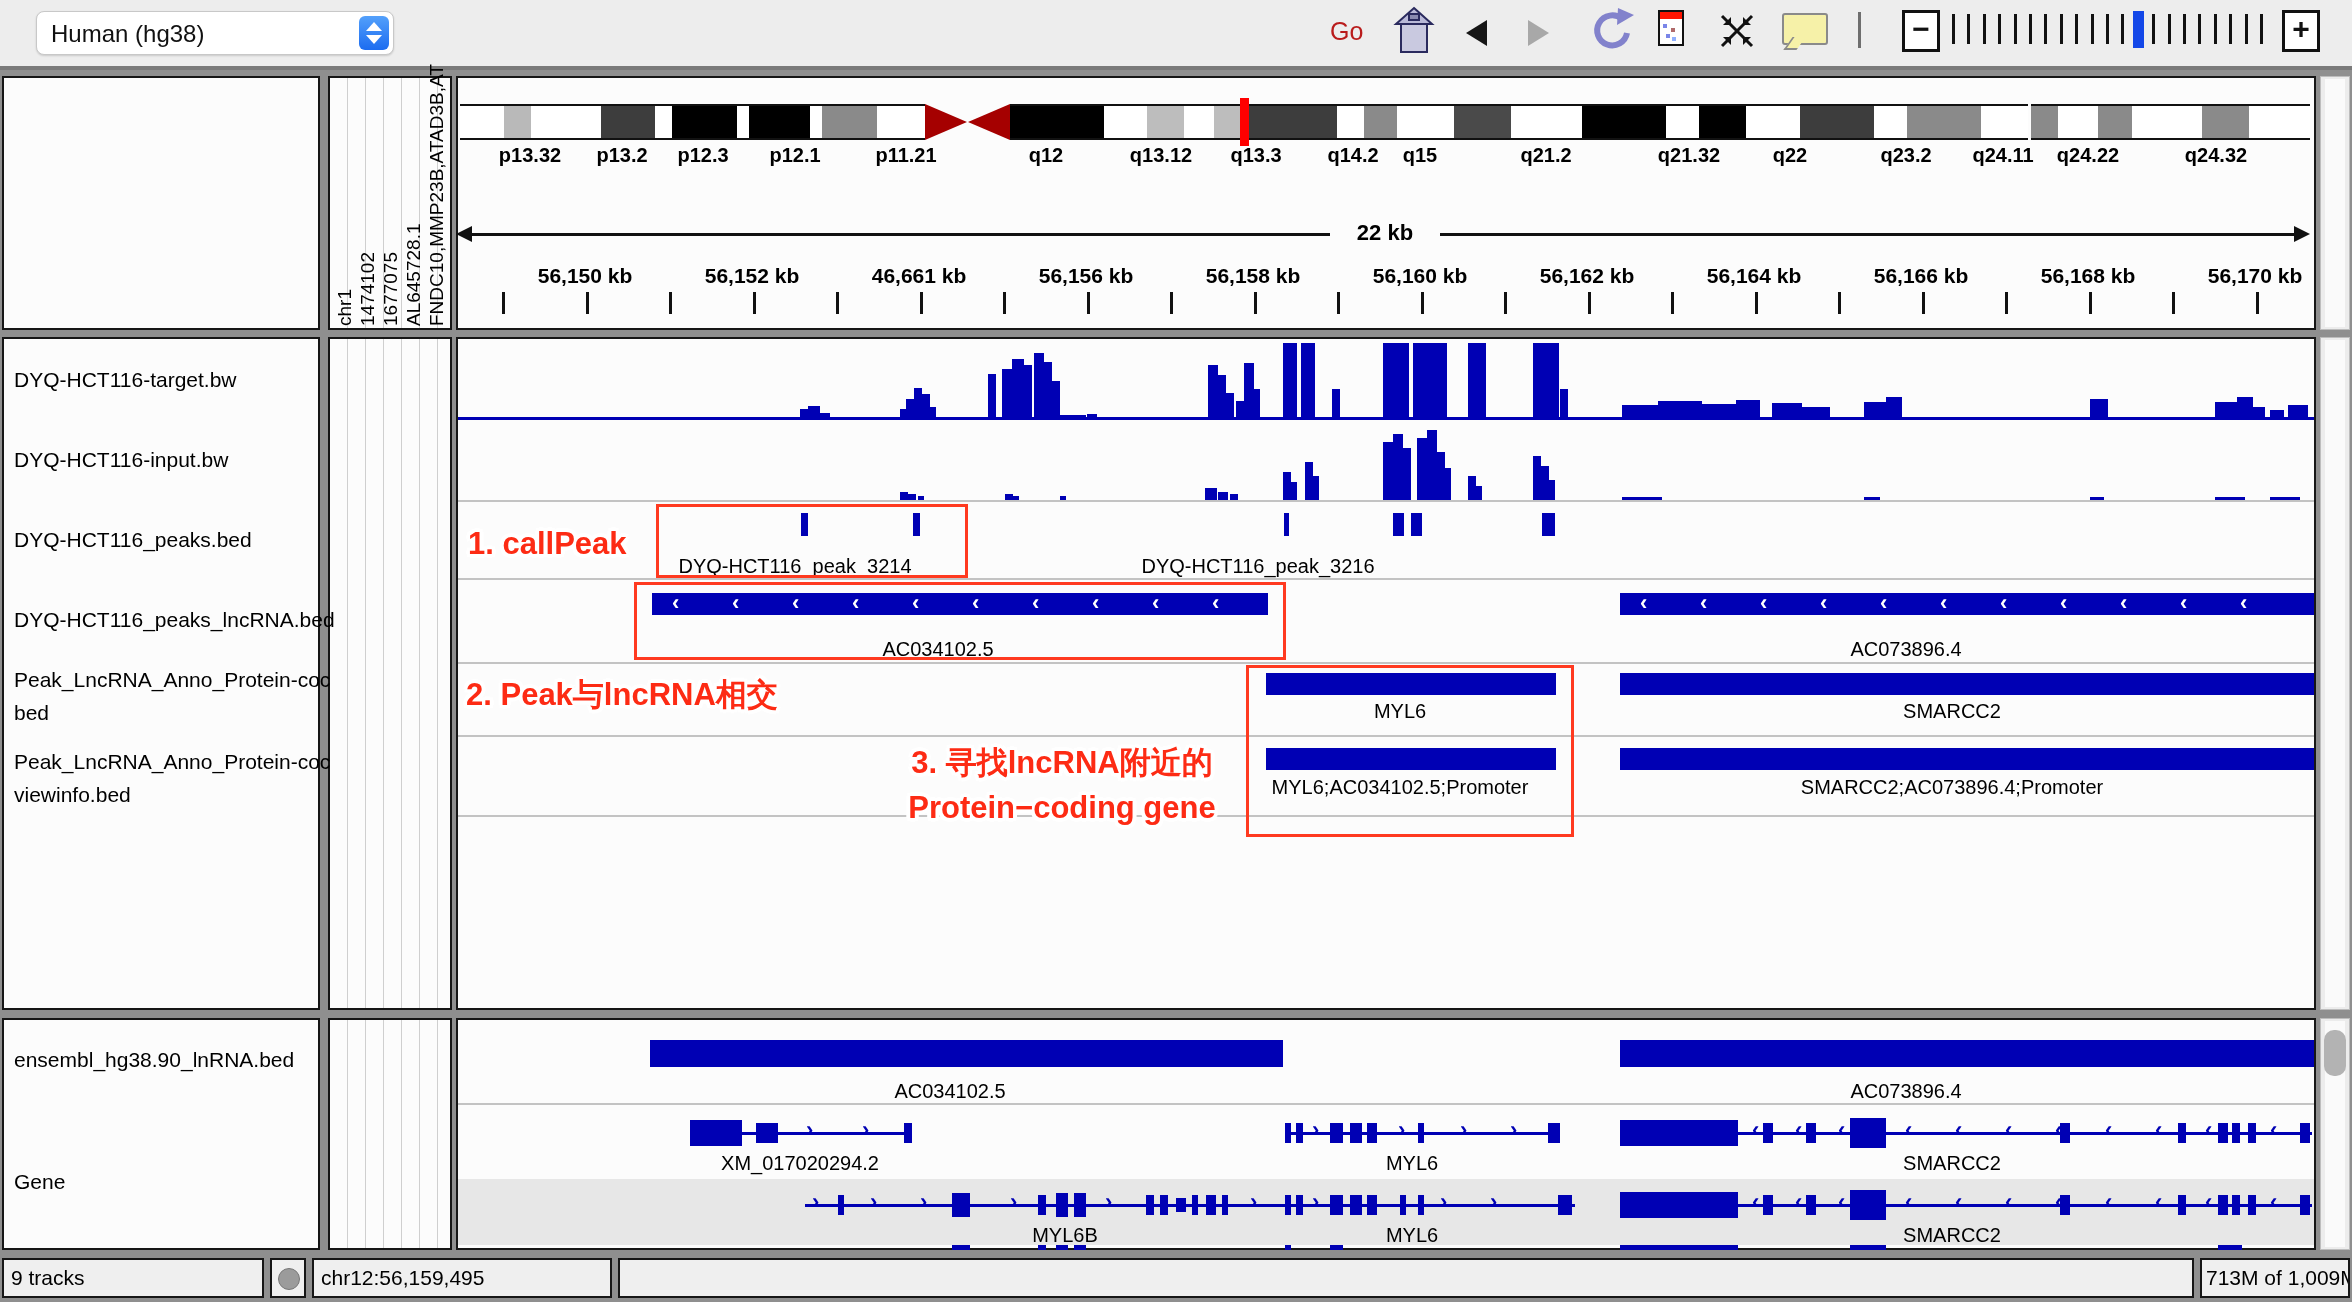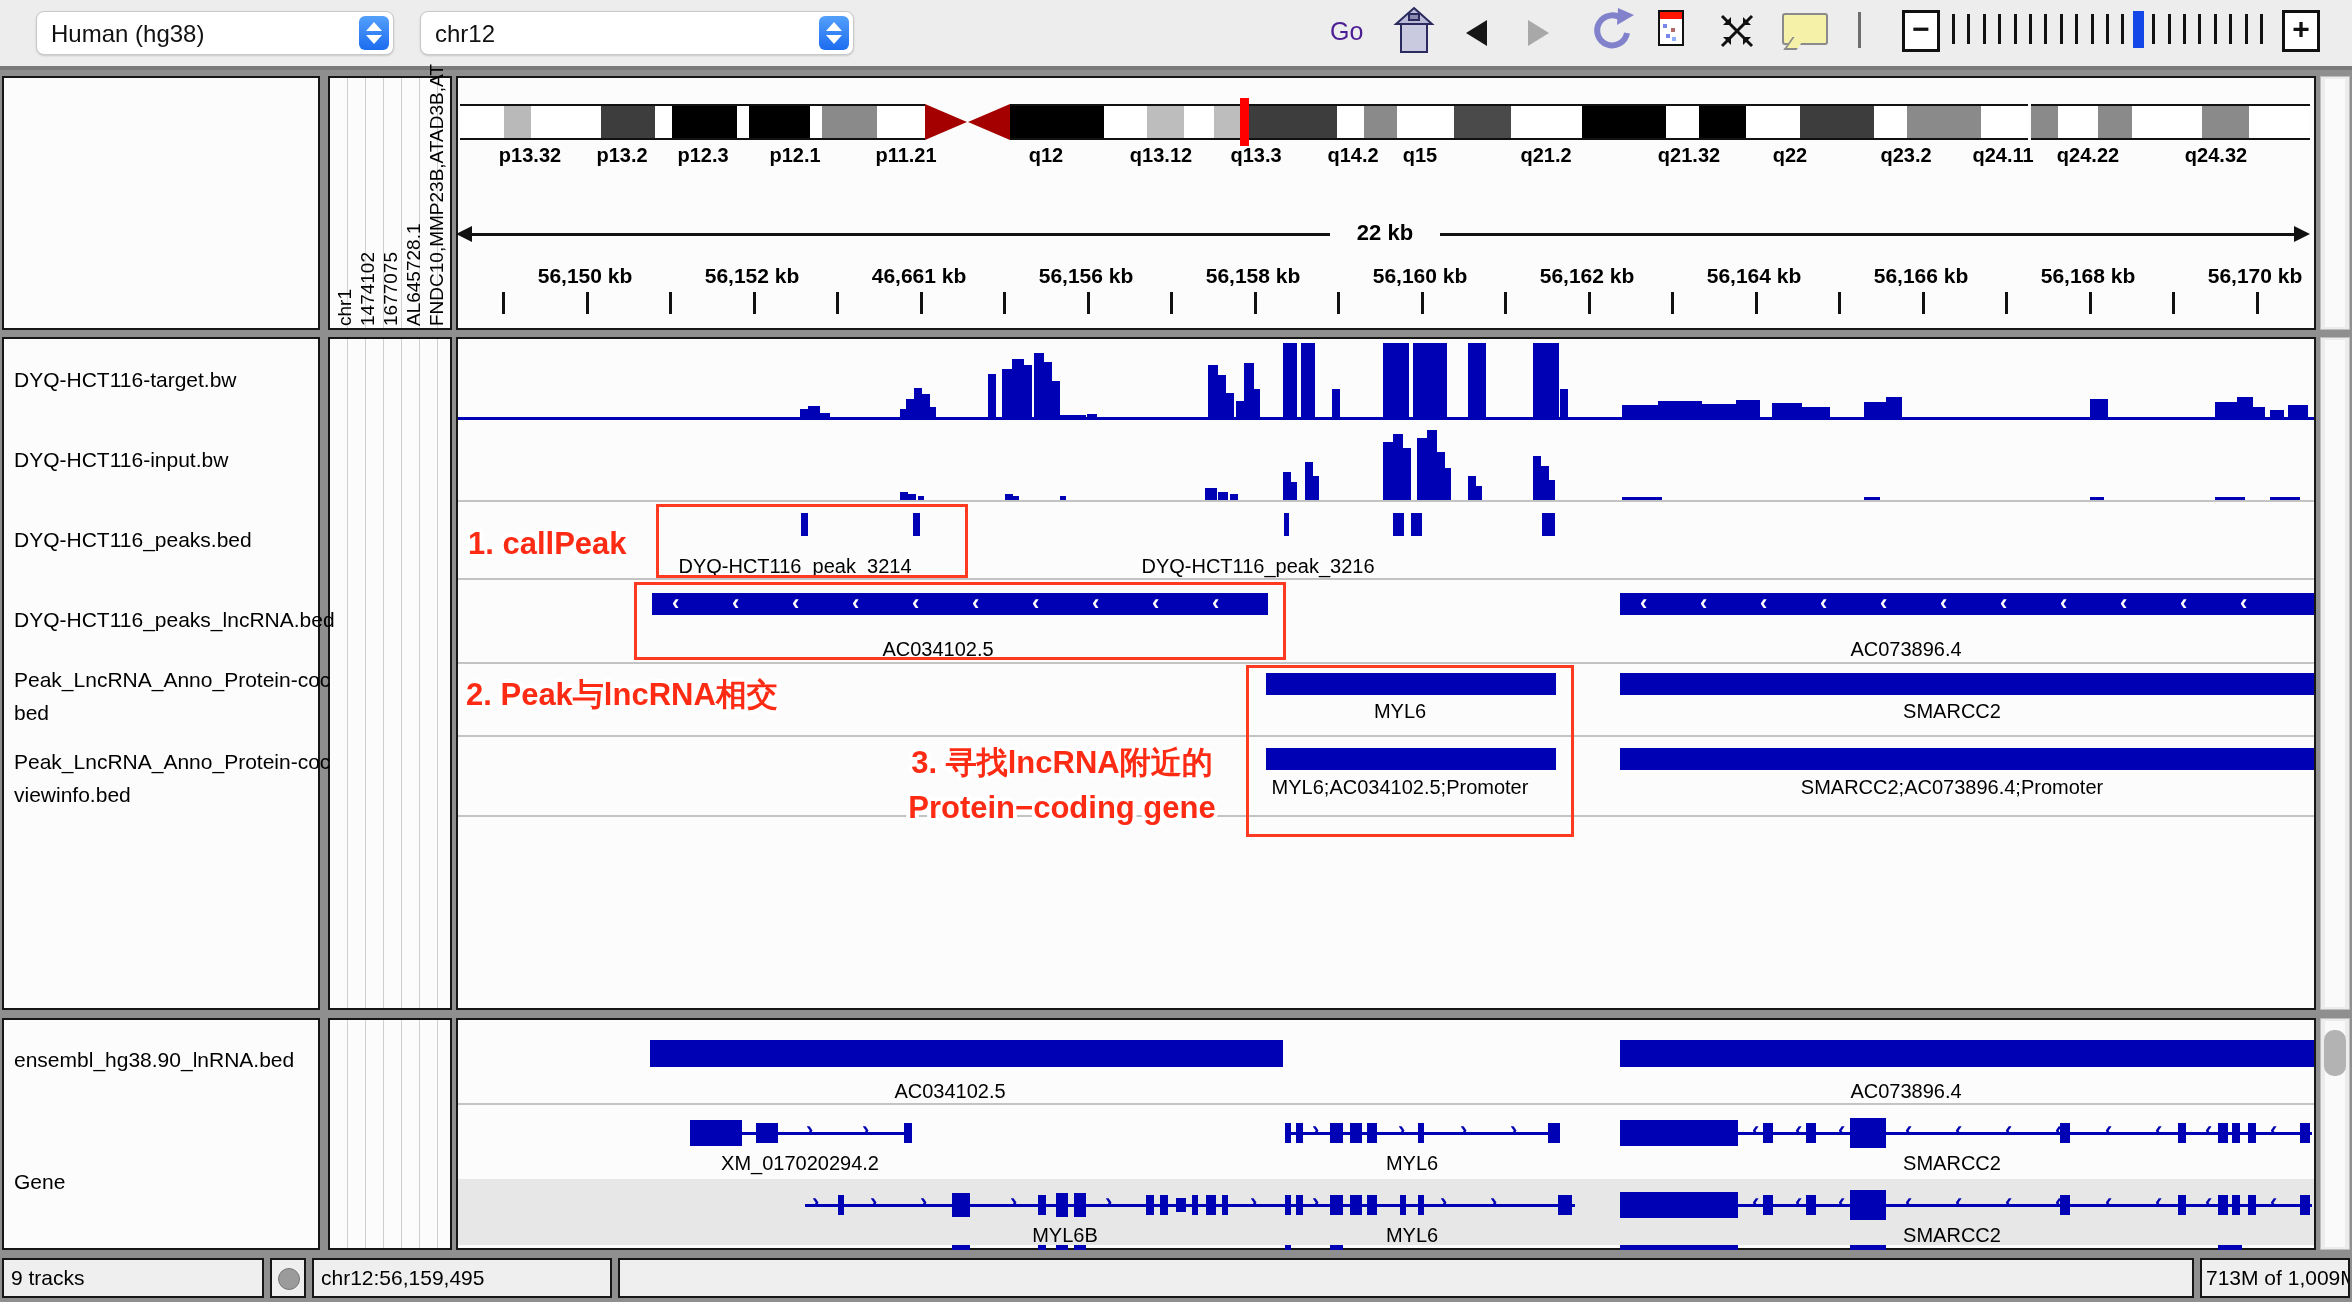--- a/index.html
+++ b/index.html
@@ -14,21 +14,21 @@
   .stepper{position:absolute;right:4px;top:4px;width:30px;height:34px;border-radius:6px;
            background:linear-gradient(#53a0fb,#1c6cf0);}
   .stepper i{position:absolute;left:7px;width:0;height:0;border-left:8px solid transparent;
              border-right:8px solid transparent;}
   .stepper .up{top:6px;border-bottom:9px solid #fff;}
   .stepper .dn{bottom:6px;border-top:9px solid #fff;}
   #sel-genome{left:36px;width:356px;text-align:right;}
   #sel-chrom{left:420px;width:432px;}
   #locus{position:absolute;left:864px;top:10px;width:436px;height:40px;border:2px solid #c4c4c4;
          border-radius:4px;font-size:24px;padding:0 8px;color:#111;font-family:"Liberation Sans",sans-serif;}
-  #go{position:absolute;left:1330px;top:17px;font-size:25px;color:#4c1d95;cursor:pointer;}
+  #go{position:absolute;left:1330px;top:17px;font-size:25px;color:#b91c1c;cursor:pointer;}
   .tbicon{position:absolute;top:8px;}
   #icon-back{left:1466px;top:20px;width:0;height:0;border-top:13px solid transparent;
              border-bottom:13px solid transparent;border-right:21px solid #161616;}
   #icon-fwd{left:1528px;top:20px;width:0;height:0;border-top:13px solid transparent;
             border-bottom:13px solid transparent;border-left:21px solid #a8a8a8;}
   #icon-roi{left:1658px;top:10px;width:22px;height:32px;border:2px solid #111;background:
             linear-gradient(#ff1400 0 7px,#fff 7px),#fff;}
   #icon-roi b{position:absolute;left:3px;top:12px;width:4px;height:4px;background:#7a86e8;
               box-shadow:8px 4px 0 #b06a6a,3px 10px 0 #7a86e8,9px 13px 0 #90b0ff;}
   #icon-bubble{left:1782px;top:13px;width:42px;height:28px;background:#f6f1a8;border:2px solid #8a8a8a;
@@ -59,27 +59,20 @@
   #sb-circle{position:absolute;left:278px;top:1268px;width:20px;height:20px;border-radius:50%;background:#9b9b9b;border:1px solid #777;}
 </style>
 </head>
 <body>
 
 <div id="root">
 
   <div id="toolbar">
     <div class="mac-select" id="sel-genome">
       <span class="sel-text">Human (hg38)</span>
-      <span class="stepper">
-          <i class="up"></i>
-          <i class="dn"></i>
-        </span>
-    </div>
-    <div class="mac-select" id="sel-chrom">
-      <span class="sel-text">chr12</span>
       <span class="stepper">
           <i class="up"></i>
           <i class="dn"></i>
         </span>
     </div>
     <span id="go">Go</span>
 
     <svg class="tbicon" style="left:1392px;top:6px" width="44" height="50" viewBox="0 0 44 50">
       <polygon points="22,2 40,18 4,18" fill="#b9b9d8" stroke="#2a2a5e" stroke-width="2"></polygon>
       <rect x="9" y="18" width="26" height="28" fill="#c9c9e0" stroke="#2a2a5e" stroke-width="2"></rect>

